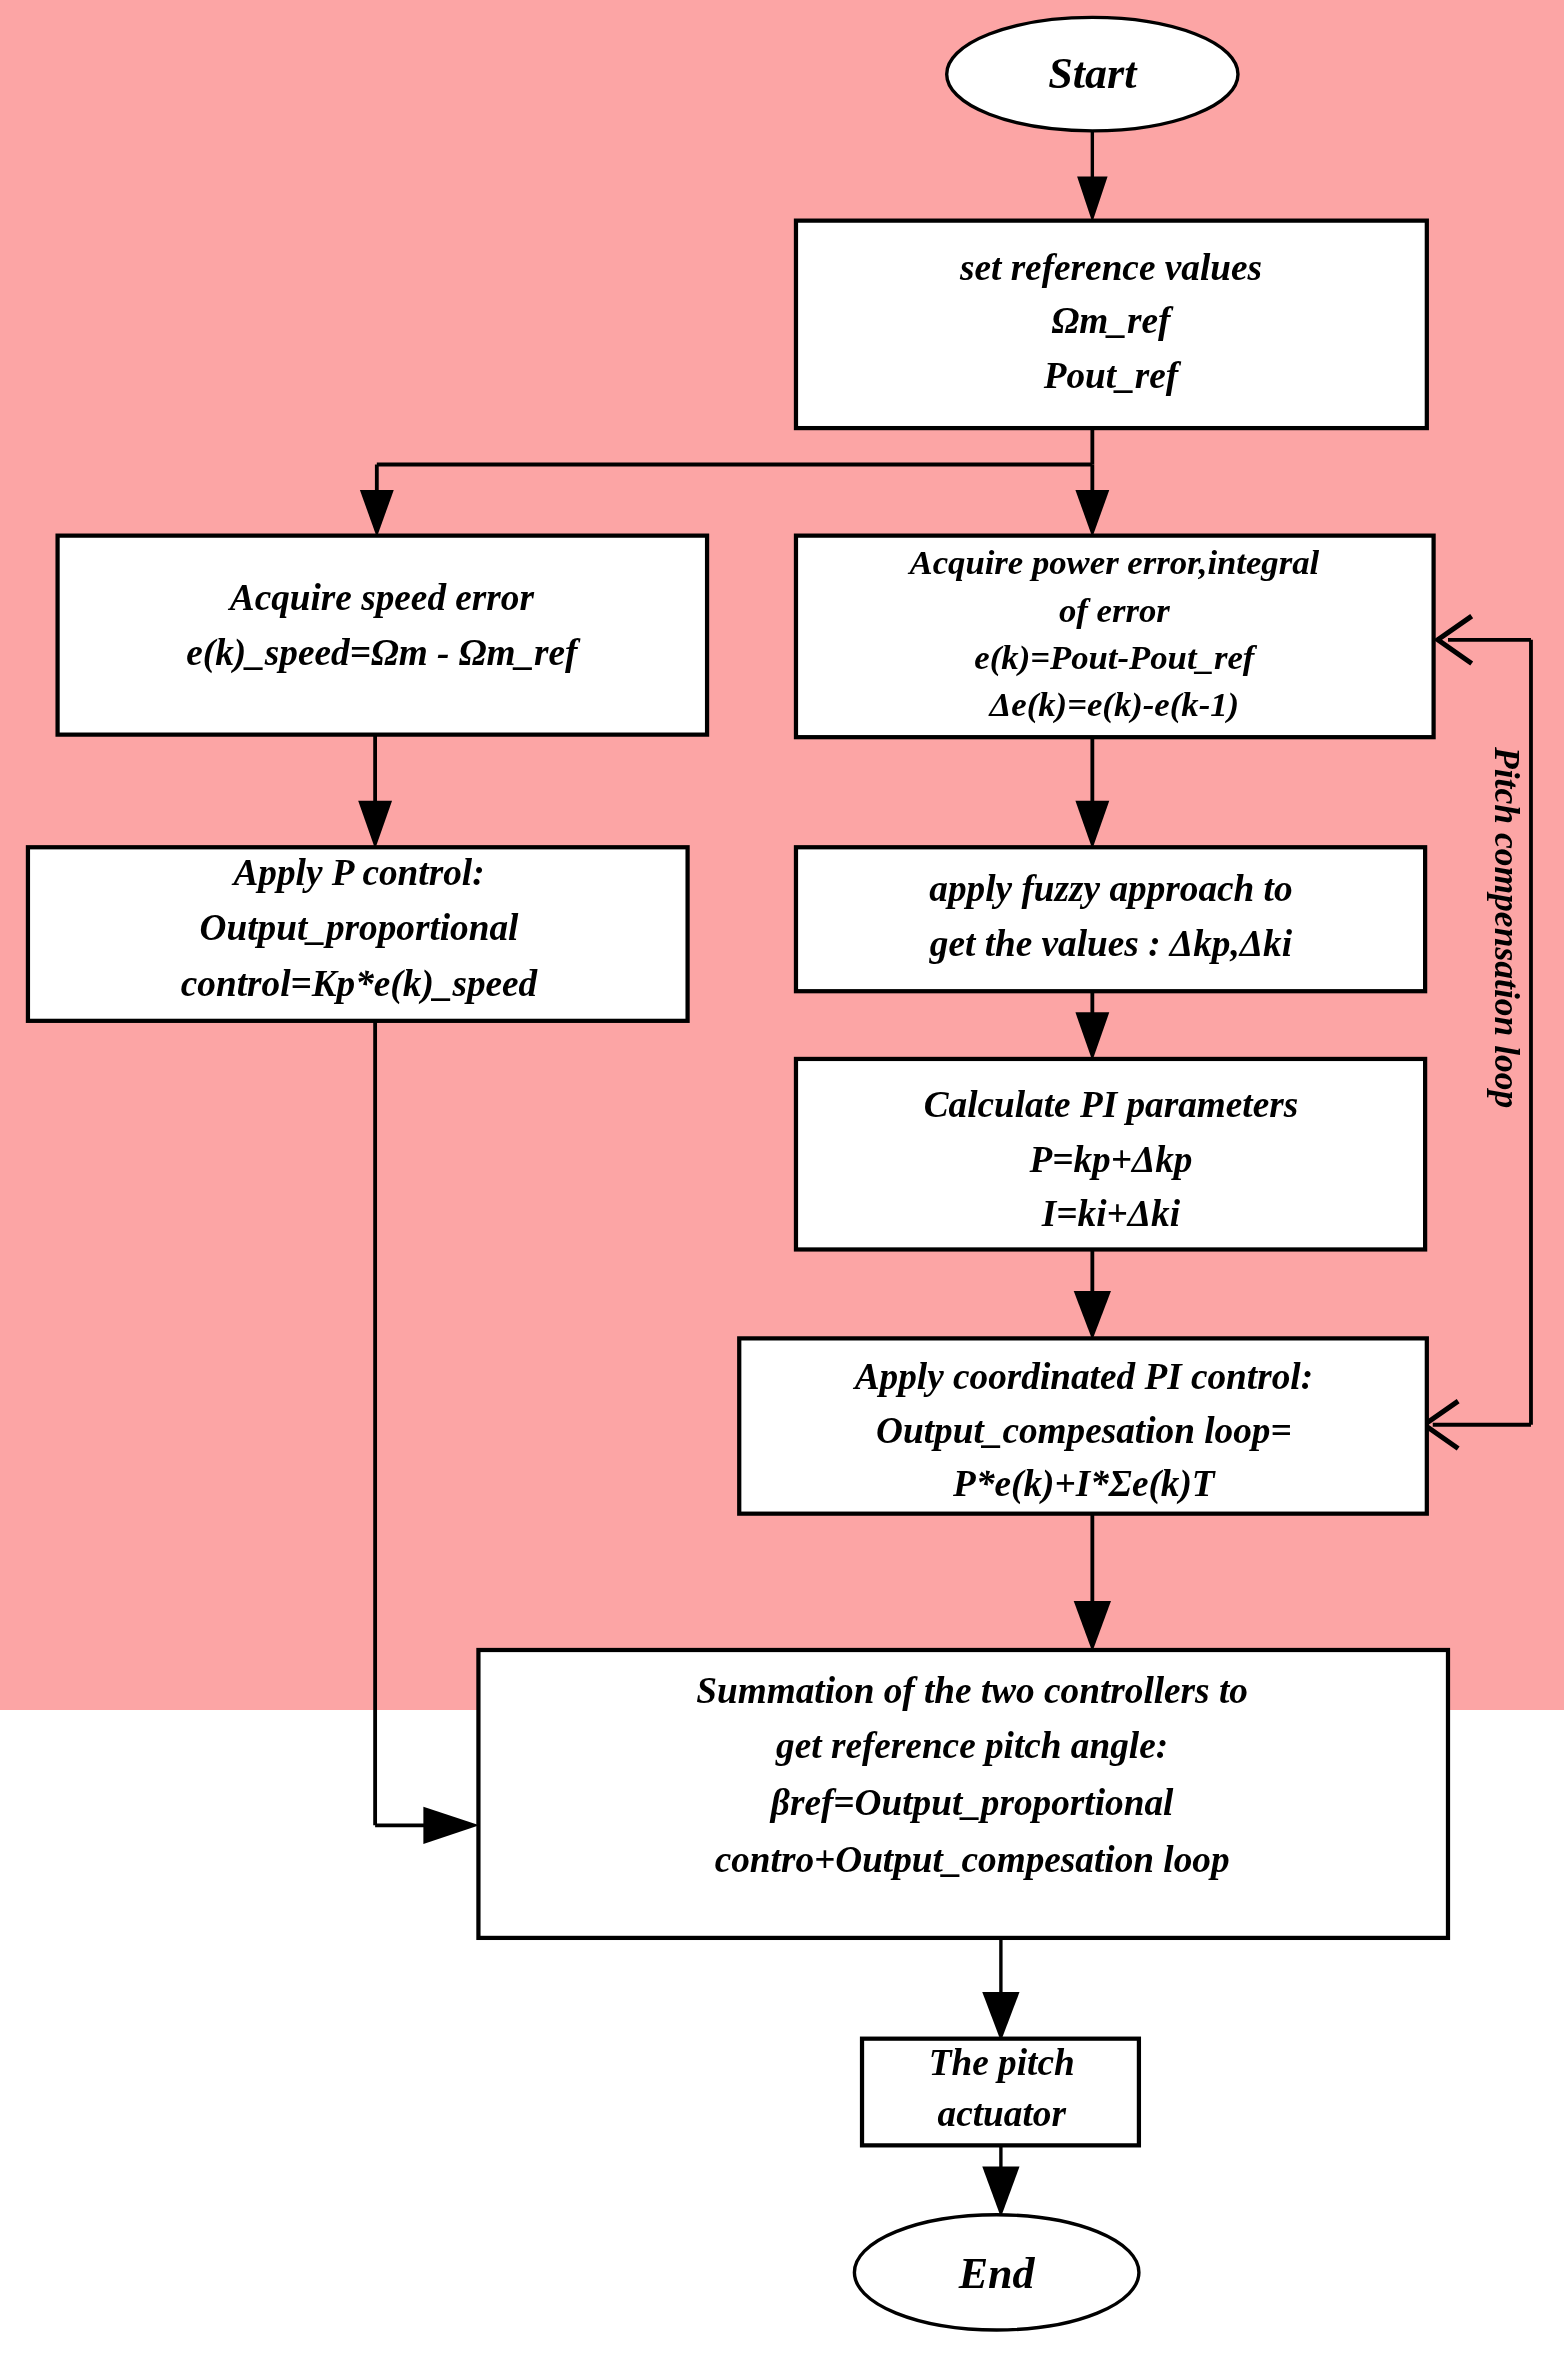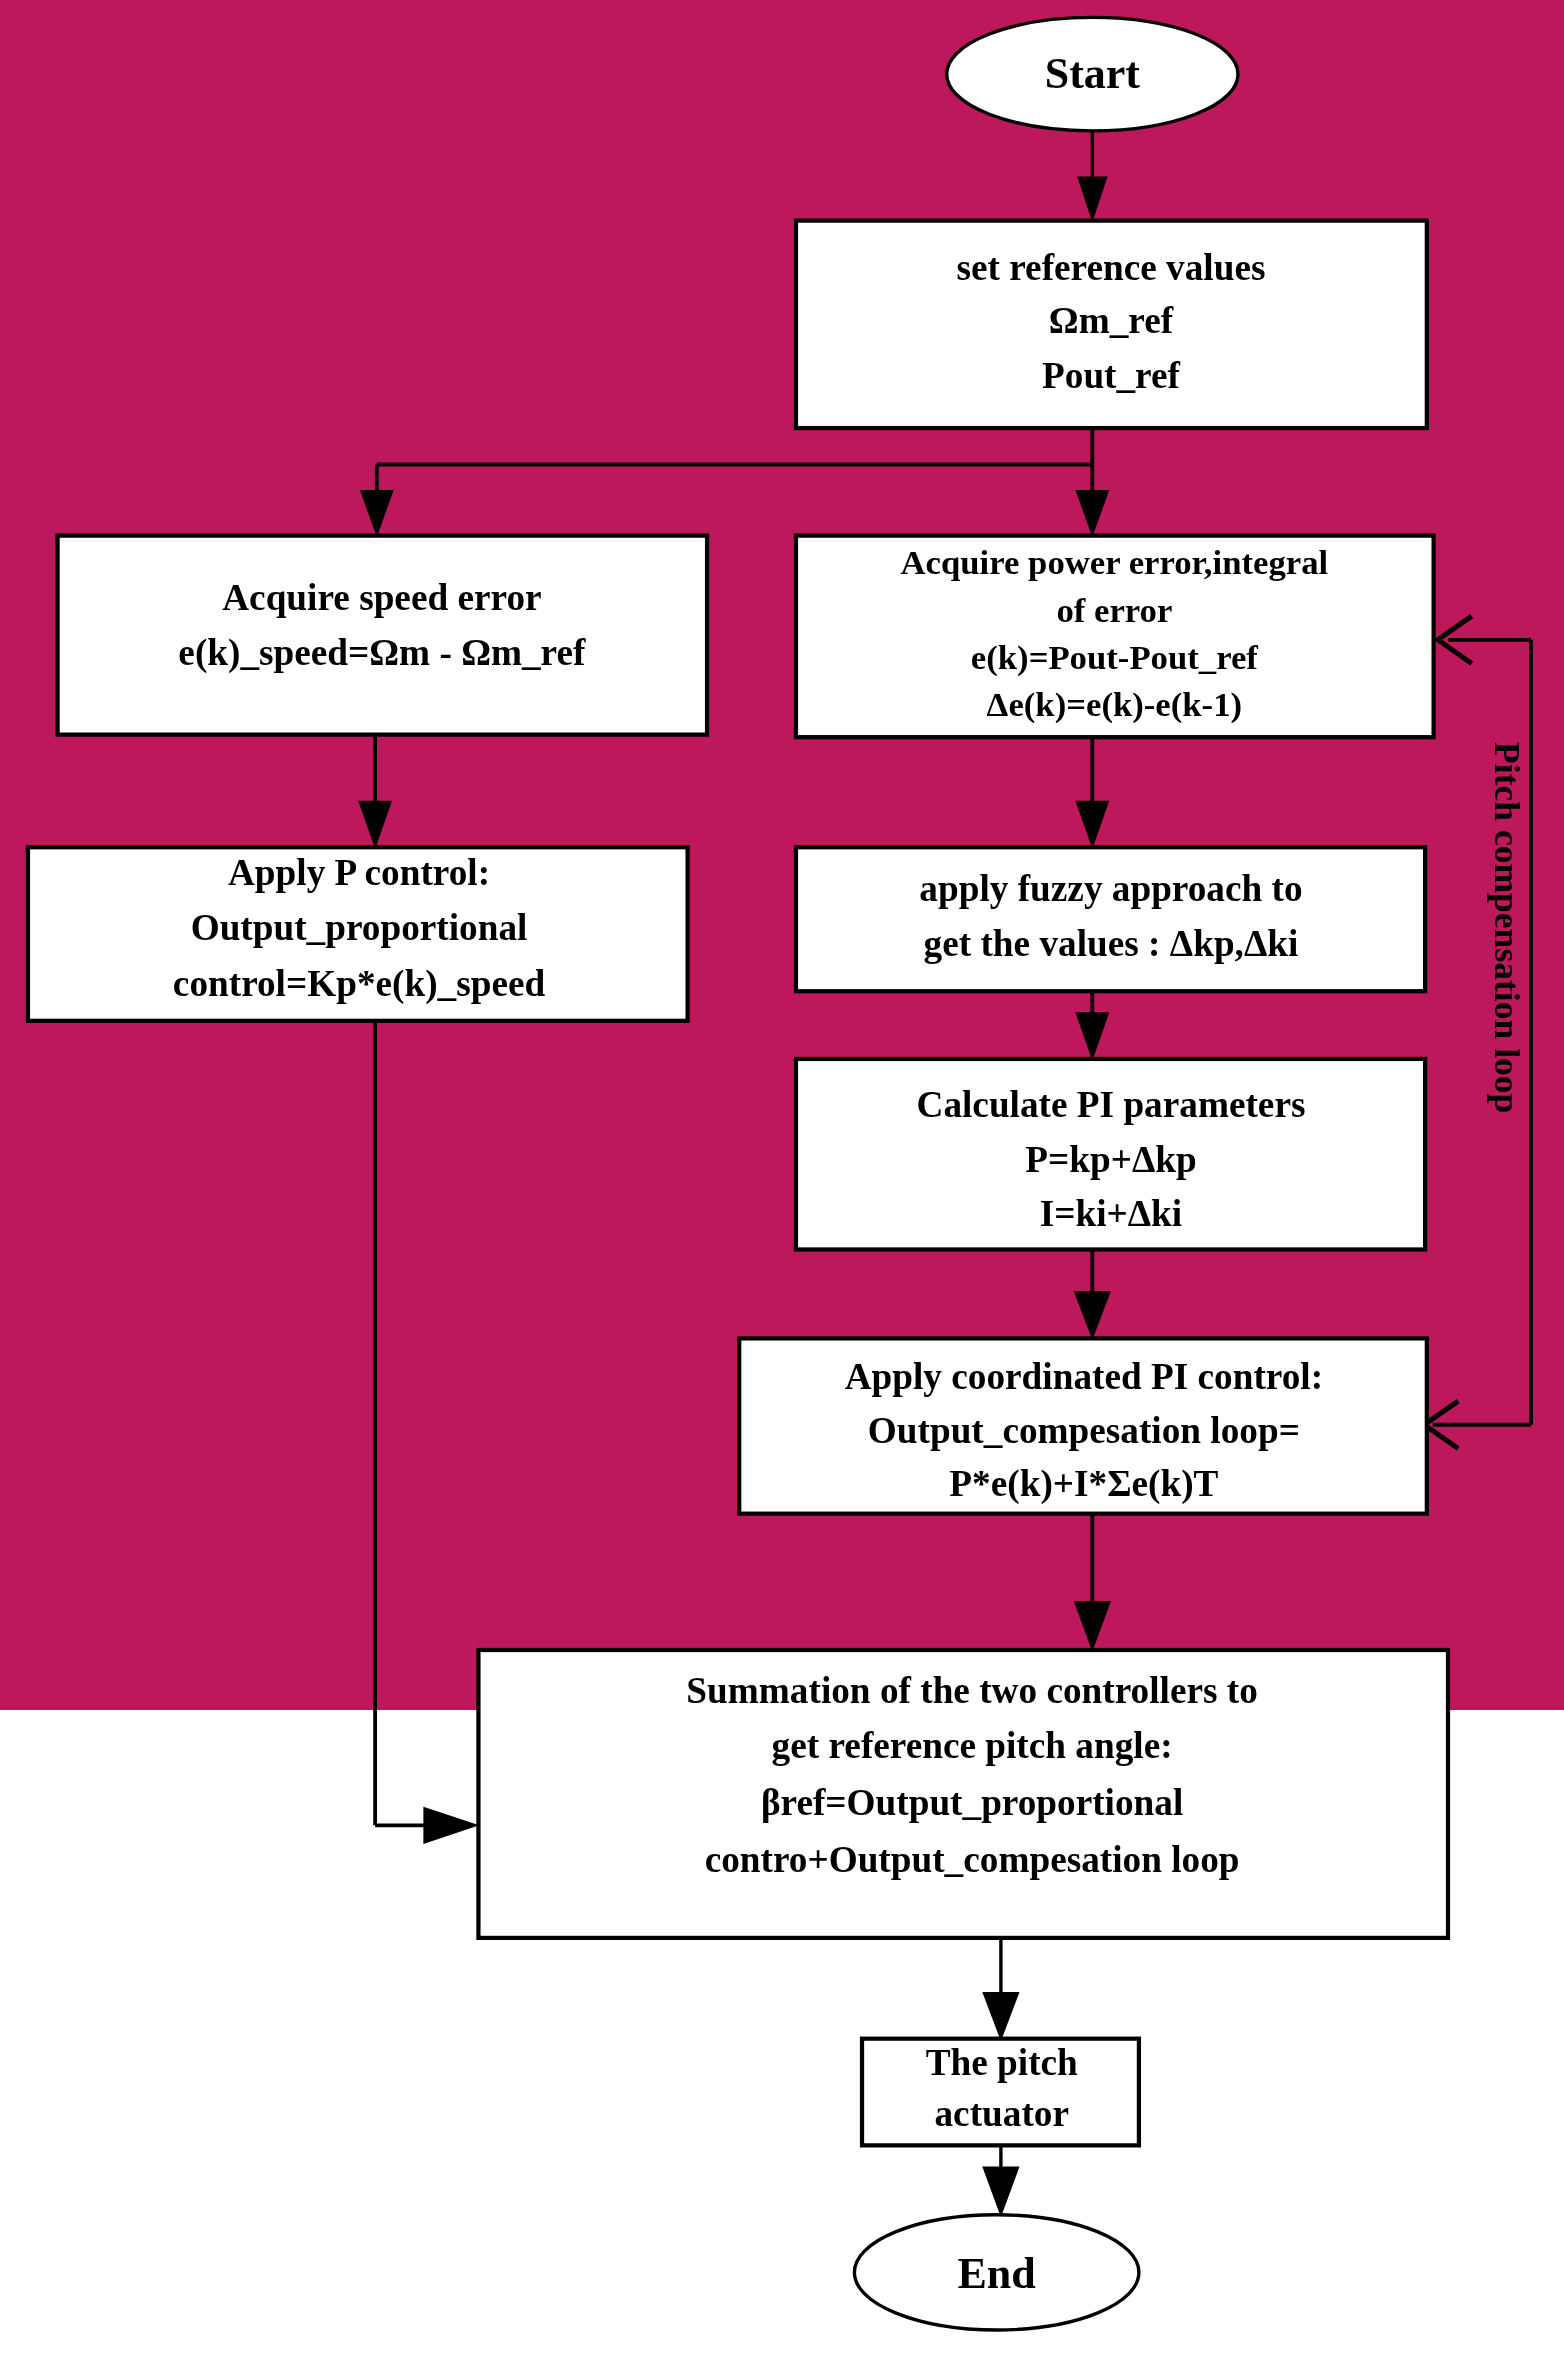--- a/index.html
+++ b/index.html
@@ -11,21 +11,22 @@
   body {
     width: 1564px;
     height: 2366px;
     font-family: "Liberation Serif", "DejaVu Serif", serif;
     overflow: hidden;
   }
   #flowchart-root {
     position: relative;
     width: 1564px;
     height: 1710px;
-    background: #be185d;
+    background: #fca5a5;
+    font-style: italic;
   }
   svg#flow-svg {
     position: absolute;
     top: 0;
     left: 0;
     width: 1564px;
     height: 2366px;
     display: block;
   }
   .node-shape {

